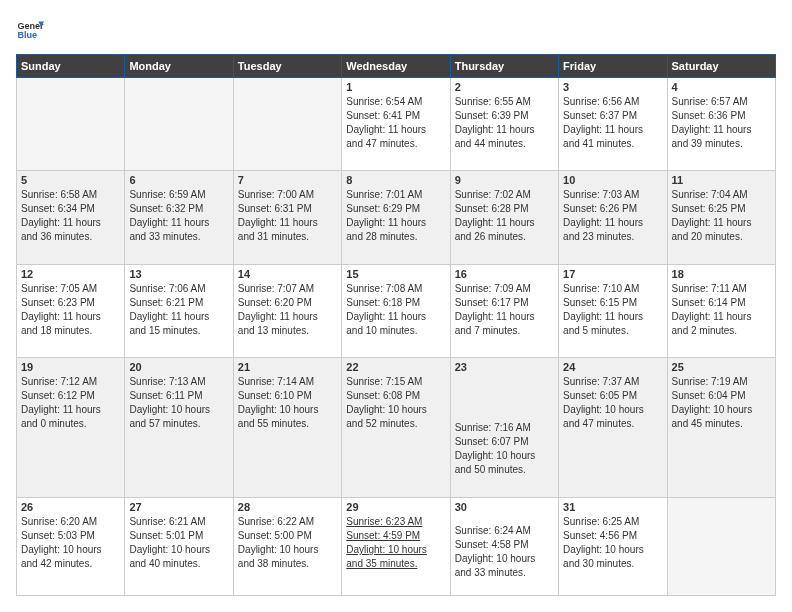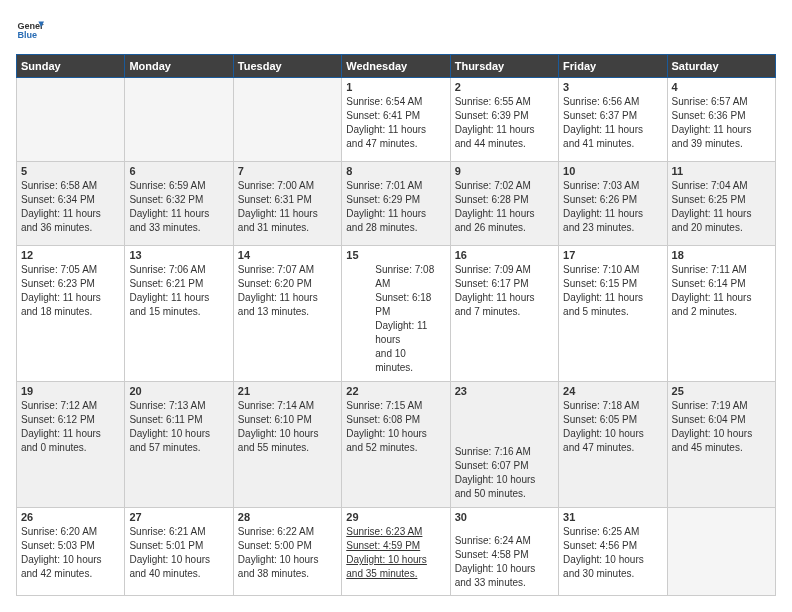--- a/index.html
+++ b/index.html
@@ -219,21 +219,21 @@
           </td>
           <td>
             <span class="day-num">14</span>
             <div class="day-info" style="white-space: pre-line;">Sunrise: 7:07 AM
 Sunset: 6:20 PM
 Daylight: 11 hours
 and 13 minutes.</div>
           </td>
           <td>
             <span class="day-num">15</span>
-            <div class="day-info" style="white-space: pre-line; margin-left: 29px;">Sunrise: 7:08 AM
+            <div class="day-info" style="white-space: pre-line;">Sunrise: 7:08 AM
 Sunset: 6:18 PM
 Daylight: 11 hours
 and 10 minutes.</div>
           </td>
           <td>
             <span class="day-num">16</span>
             <div class="day-info" style="white-space: pre-line;">Sunrise: 7:09 AM
 Sunset: 6:17 PM
 Daylight: 11 hours
 and 7 minutes.</div>
@@ -284,21 +284,21 @@
           </td>
           <td>
             <span class="day-num">23</span>
             <div class="day-info" style="white-space: pre-line; margin-top: 48px;">Sunrise: 7:16 AM
 Sunset: 6:07 PM
 Daylight: 10 hours
 and 50 minutes.</div>
           </td>
           <td>
             <span class="day-num">24</span>
-            <div class="day-info" style="white-space: pre-line;">Sunrise: 7:18 AM
+            <div class="day-info" style="white-space: pre-line;">Sunrise: 7:37 AM
 Sunset: 6:05 PM
 Daylight: 10 hours
 and 47 minutes.</div>
           </td>
           <td>
             <span class="day-num">25</span>
             <div class="day-info" style="white-space: pre-line;">Sunrise: 7:19 AM
 Sunset: 6:04 PM
 Daylight: 10 hours
 and 45 minutes.</div>

